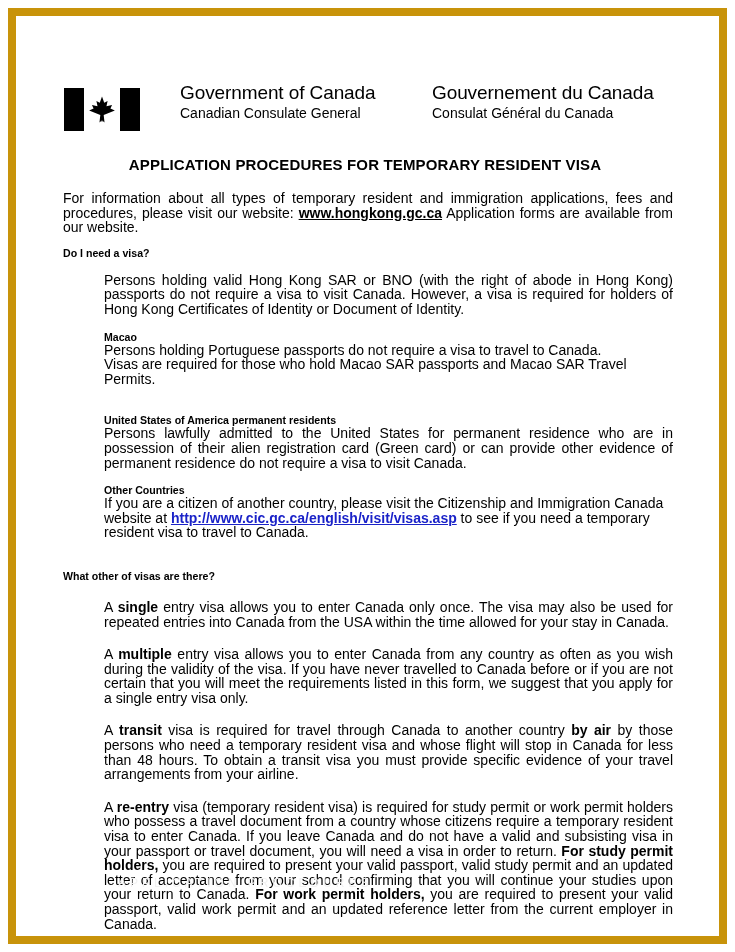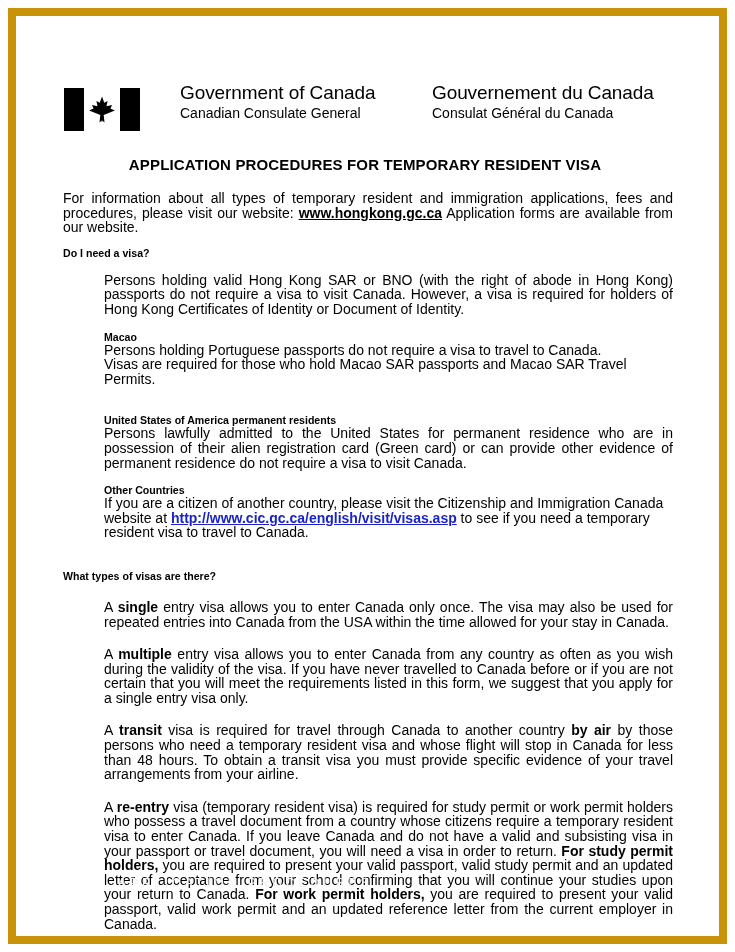--- a/index.html
+++ b/index.html
@@ -230,21 +230,21 @@
 
     <div class="sp-14"></div>
 
     <div class="indent">
       <p class="sub-head">Other Countries</p>
       <p class="para ragged"><span>If you are a citizen of another country, please visit the Citizenship and Immigration Canada website at </span><a class="link-blue" href="#">http://www.cic.gc.ca/english/visit/visas.asp</a><span> to see if you need a  temporary resident visa to travel to Canada.</span></p>
     </div>
 
     <div class="sp-30"></div>
 
-    <p class="section-q">What types of visas are there?</p>
+    <p class="section-q">What other of visas are there?</p>
 
     <div class="sp-18"></div>
 
     <p class="para indent"><span>A </span><b>single</b><span> entry visa allows you to enter Canada only once. The visa may also be used for repeated entries into Canada from the USA within the time allowed for your stay in Canada.</span></p>
 
     <div class="sp-18"></div>
 
     <p class="para indent"><span>A </span><b>multiple</b><span> entry visa allows you to enter Canada from any country as often as you wish during the validity of the visa. If you have never travelled to Canada before or if you are not certain that you will meet the requirements listed in this form, we suggest that you apply for a single entry visa only.</span></p>
 
     <div class="sp-18"></div>

